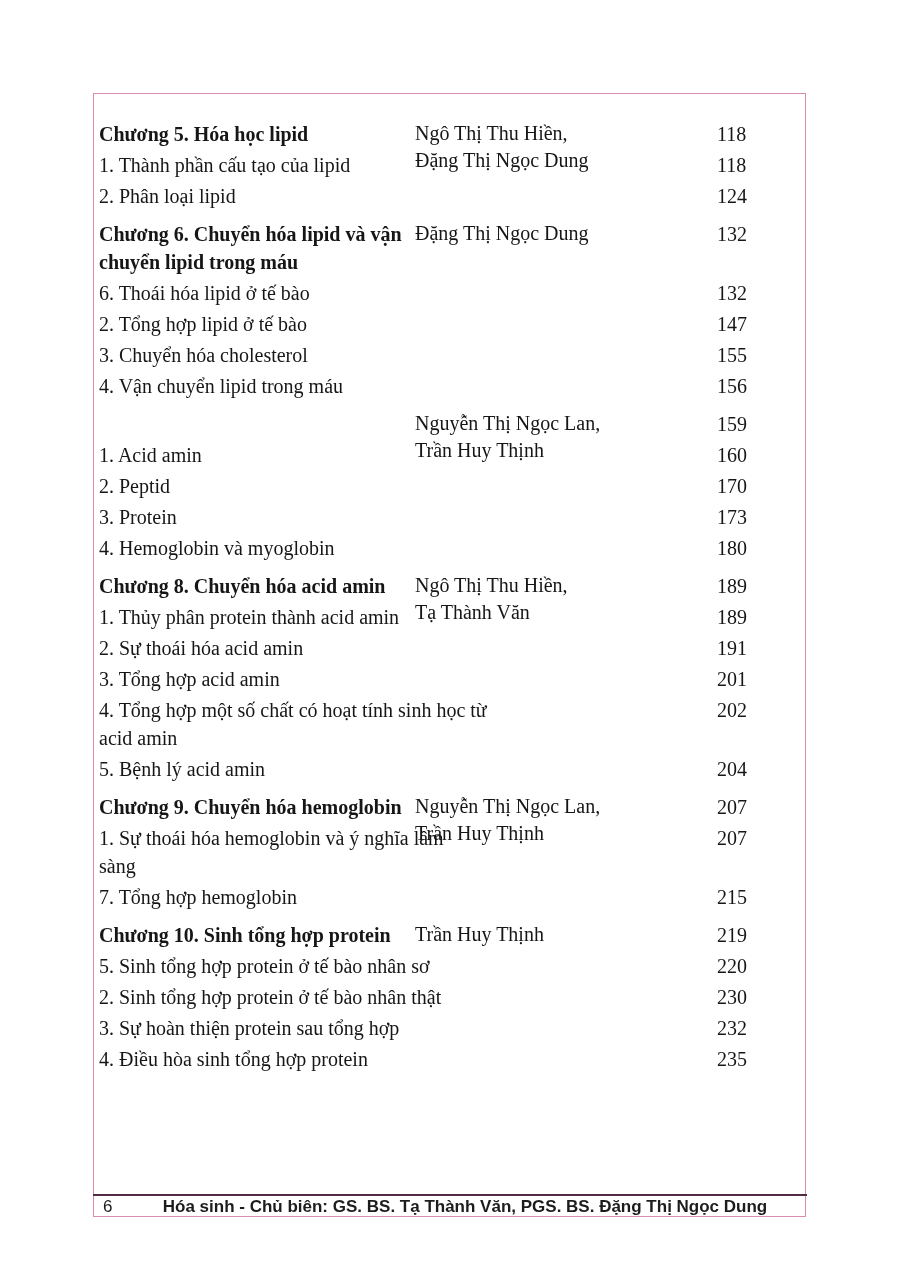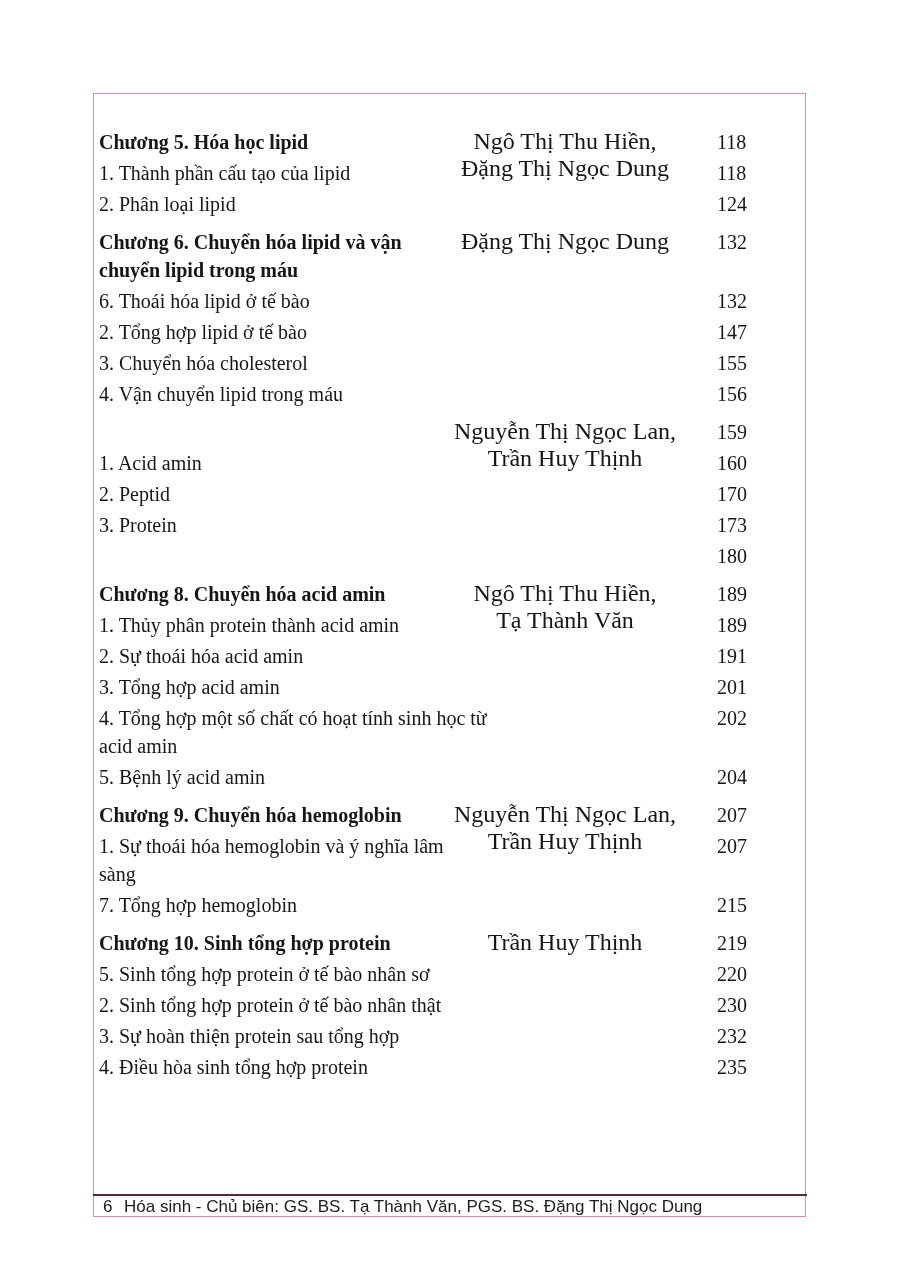--- a/index.html
+++ b/index.html
@@ -20,21 +20,21 @@
     border: 1px solid #d98bb4;
     box-sizing: border-box;
   }
   
   .toc {
     position: absolute;
     left: 99px; top: 120px;
     width: 706px;
   }
   .group { position: relative; margin-top: 10px; }
-  .group:first-child { margin-top: 8px; }
+  .group:first-child { margin-top: 0; }
   .row {
     display: flex;
     align-items: flex-start;
     font-size: 20px;
     line-height: 28px;
     margin-bottom: 3px;
   }
   .row.h .title { font-weight: bold; }
   .title {
     flex: 1;
@@ -44,43 +44,43 @@
   }
   .pagecol {
     width: 88px;
     margin-left: auto;
     text-align: left;
   }
   .authors {
     position: absolute;
     top: 0; right: 90px;
     width: 300px;
-    text-align: center;
-    font-size: 24px;
+    text-align: left;
+    font-size: 20px;
     line-height: 27px;
   }
   
   .footer-rule {
     position: absolute;
     left: 93px; top: 1194px;
     width: 714px; height: 2px;
     background: #502b43;
   }
   .footer {
     position: absolute;
     left: 94px; top: 1197px;
     width: 712px;
     display: flex;
     font-family: "Liberation Sans", "DejaVu Sans", sans-serif;
     font-size: 17px;
     line-height: 19px;
     color: #1c1c1c;
   }
   .footer-num { width: 30px; padding-left: 9px; box-sizing: border-box; }
-  .footer-text { flex: 1; text-align: left; }
+  .footer-text { flex: 1; text-align: center; font-weight: bold; }
 </style>
 </head>
 <body>
 
 <div class="page">
 
   <div class="frame"></div>
 
   <div class="toc">
 
@@ -141,20 +141,21 @@
       </div>
       <div class="row">
         <div class="title">2. Peptid</div>
         <div class="pagecol">170</div>
       </div>
       <div class="row">
         <div class="title">3. Protein</div>
         <div class="pagecol">173</div>
       </div>
       <div class="row">
+        <div class="title">4. Hemoglobin và myoglobin</div>
         <div class="pagecol">180</div>
       </div>
       <div class="authors">
         <div>Nguyễn Thị Ngọc Lan,</div>
         <div>Trần Huy Thịnh</div>
       </div>
     </section>
 
     <section class="group">
       <div class="row h">

